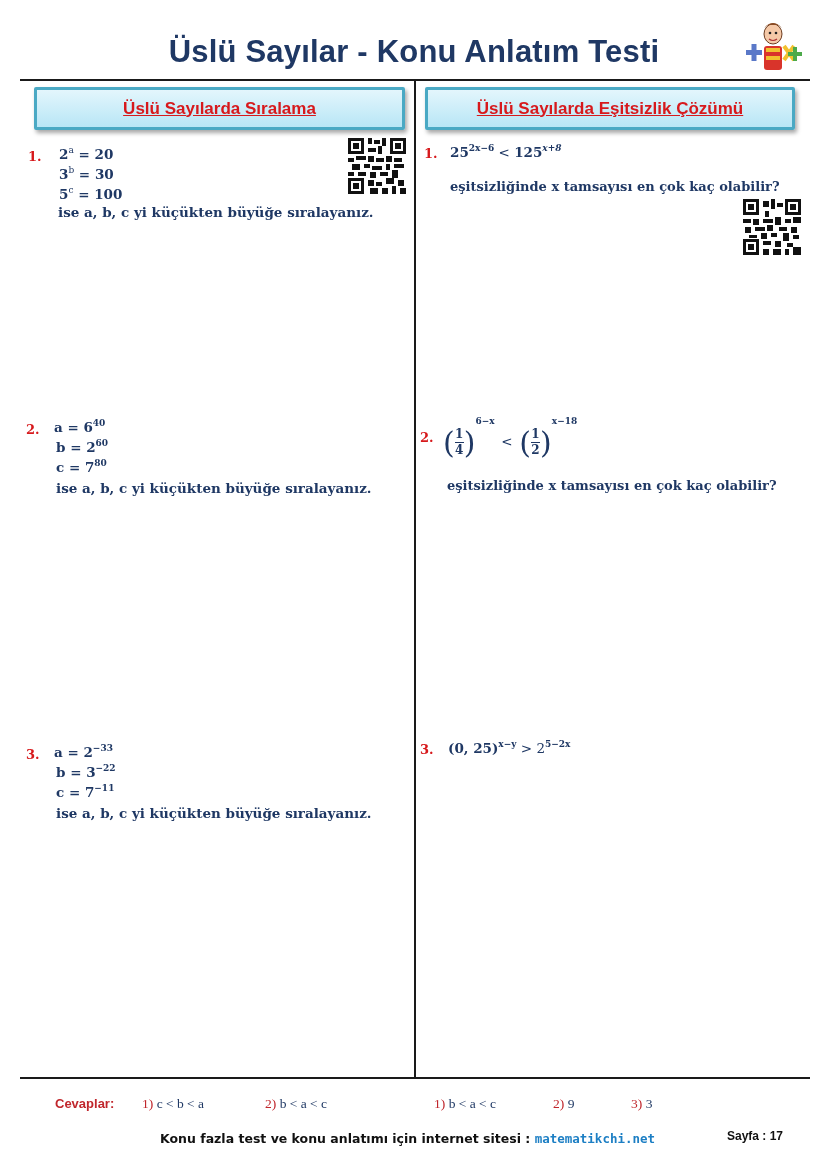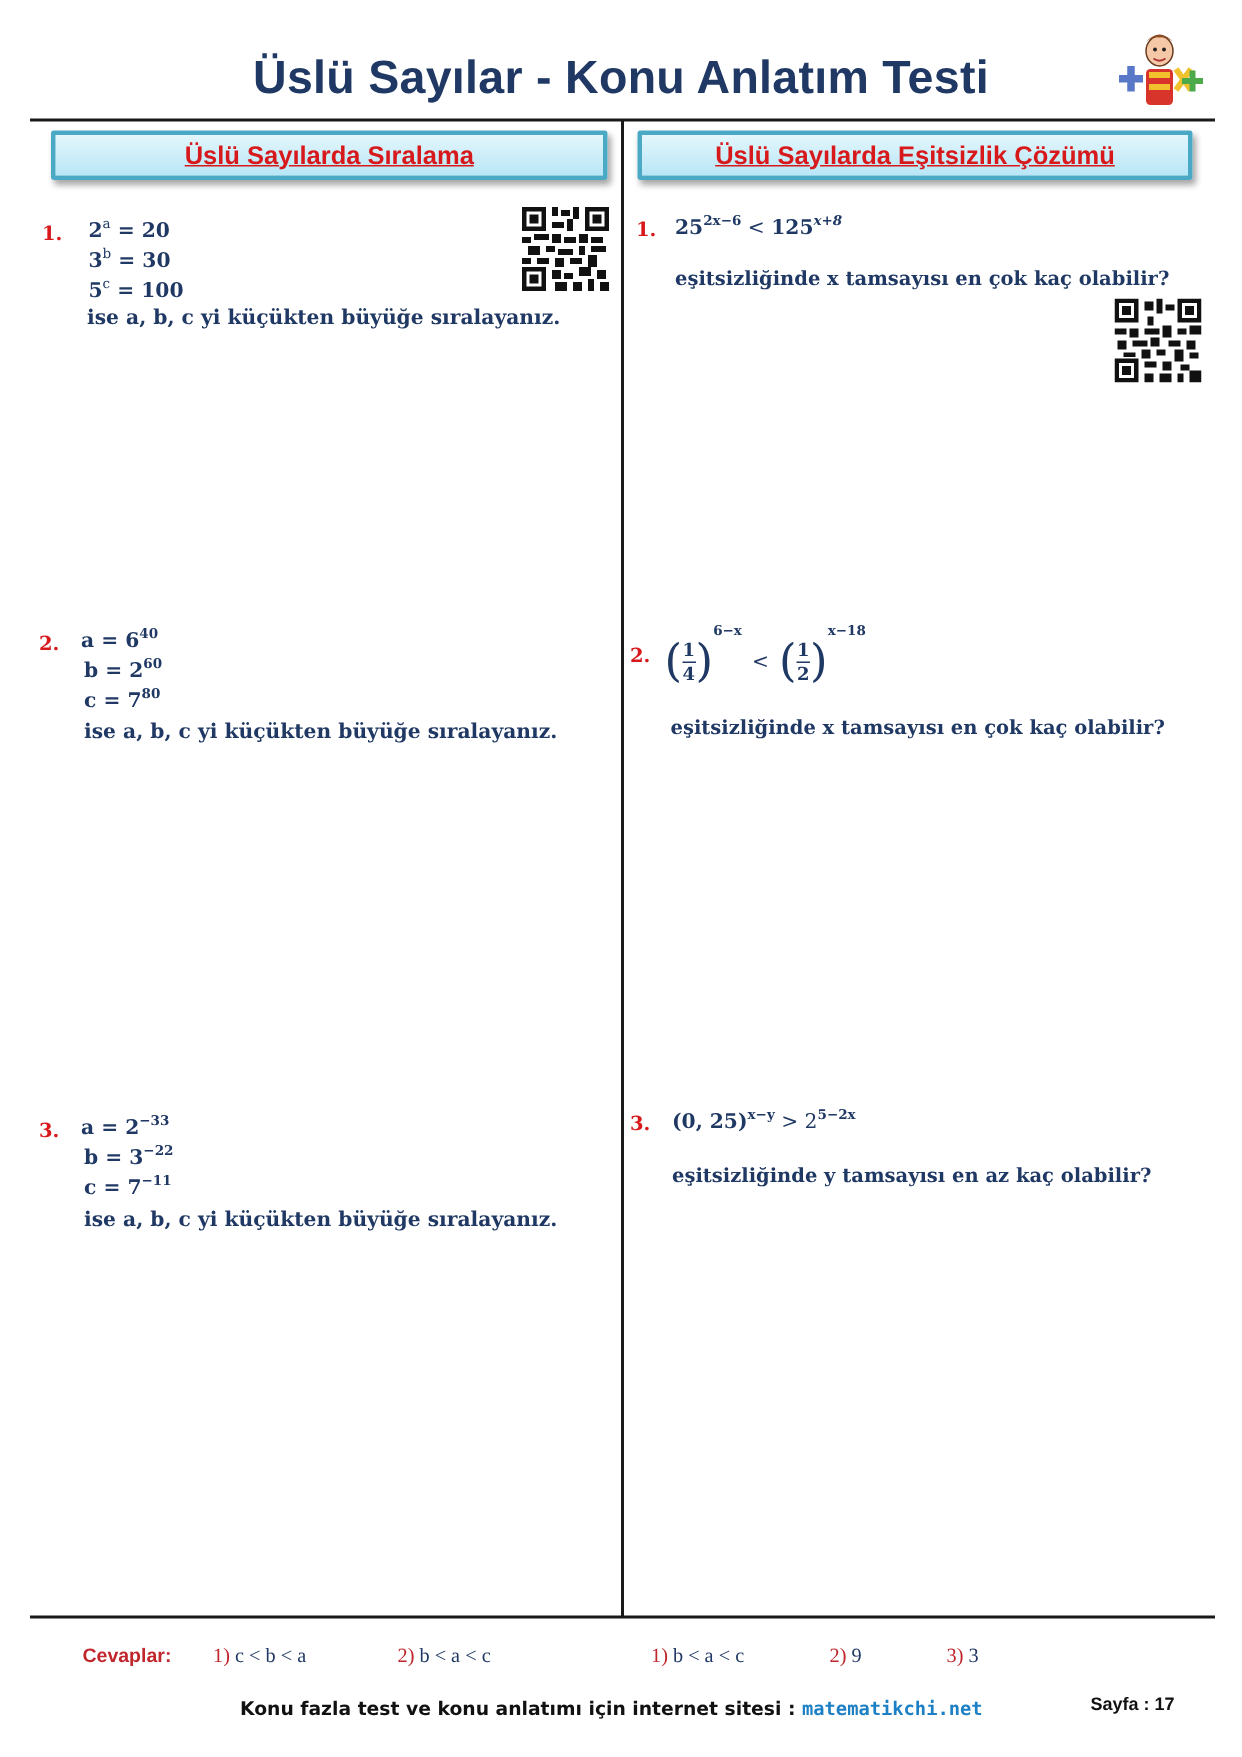--- a/index.html
+++ b/index.html
@@ -11,21 +11,21 @@
       text-align: center; font-family: "Liberation Sans", sans-serif;
       font-weight: bold; font-size: 31px; color: #1f3864; letter-spacing: 0.2px;
     }
     .mascot { position: absolute; left: 742px; top: 20px; width: 62px; height: 52px; }
 
     .rule-top { position: absolute; left: 20px; top: 79px; width: 790px; height: 2px; background: #1a1a1a; }
     .rule-bottom { position: absolute; left: 20px; top: 1077px; width: 790px; height: 2px; background: #1a1a1a; }
     .divider-v { position: absolute; left: 414px; top: 80px; width: 2px; height: 998px; background: #1a1a1a; }
 
     .section-banner {
-      position: absolute; top: 87px; height: 33px;
+      position: absolute; top: 87px; height: 43px;
       background: linear-gradient(#e3f6fc, #b8e6f6);
       border: 3px solid #4aa9c4; border-radius: 2px;
       box-shadow: 2px 3px 4px rgba(0,0,0,0.35);
       display: flex; align-items: center; justify-content: center;
     }
     .section-banner span {
       font-family: "Liberation Sans", sans-serif; font-weight: bold;
       font-size: 17px; color: #d7191c; text-decoration: underline;
     }
     #banner-left { left: 34px; width: 371px; }
@@ -215,21 +215,20 @@
         <span class="bar"></span>
         <span>2</span>
       </span><span class="paren">)</span><sup style="vertical-align:22px">x−18</sup>
   </div>
   <div class="line" style="left:27px; top:66px; font-size:13px;">eşitsizliğinde x tamsayısı en çok kaç olabilir?</div>
 </div>
 
 <div class="question" style="left:420px; top:738px; width:400px; height:60px;">
   <span class="qnum" style="left:0; top:4px;">3.</span>
   <div class="line" style="left:28px; top:1px;"><span>(0, 25)</span><sup>x−y</sup><span class="thin"> &gt; </span><span class="thin">2</span><sup>5−2x</sup></div>
-  <div class="line" style="left:28px; top:39px; font-size:13px;">eşitsizliğinde y tamsayısı en az kaç olabilir?</div>
 </div>
 
 <div class="answers">
   <span class="lbl">Cevaplar:</span>
   <span class="ans" style="left:142px;"><span class="n">1)</span><span> c &lt; b &lt; a</span></span>
   <span class="ans" style="left:265px;"><span class="n">2)</span><span> b &lt; a &lt; c</span></span>
   <span class="ans" style="left:434px;"><span class="n">1)</span><span> b &lt; a &lt; c</span></span>
   <span class="ans" style="left:553px;"><span class="n">2)</span><span> 9</span></span>
   <span class="ans" style="left:631px;"><span class="n">3)</span><span> 3</span></span>
 </div>

